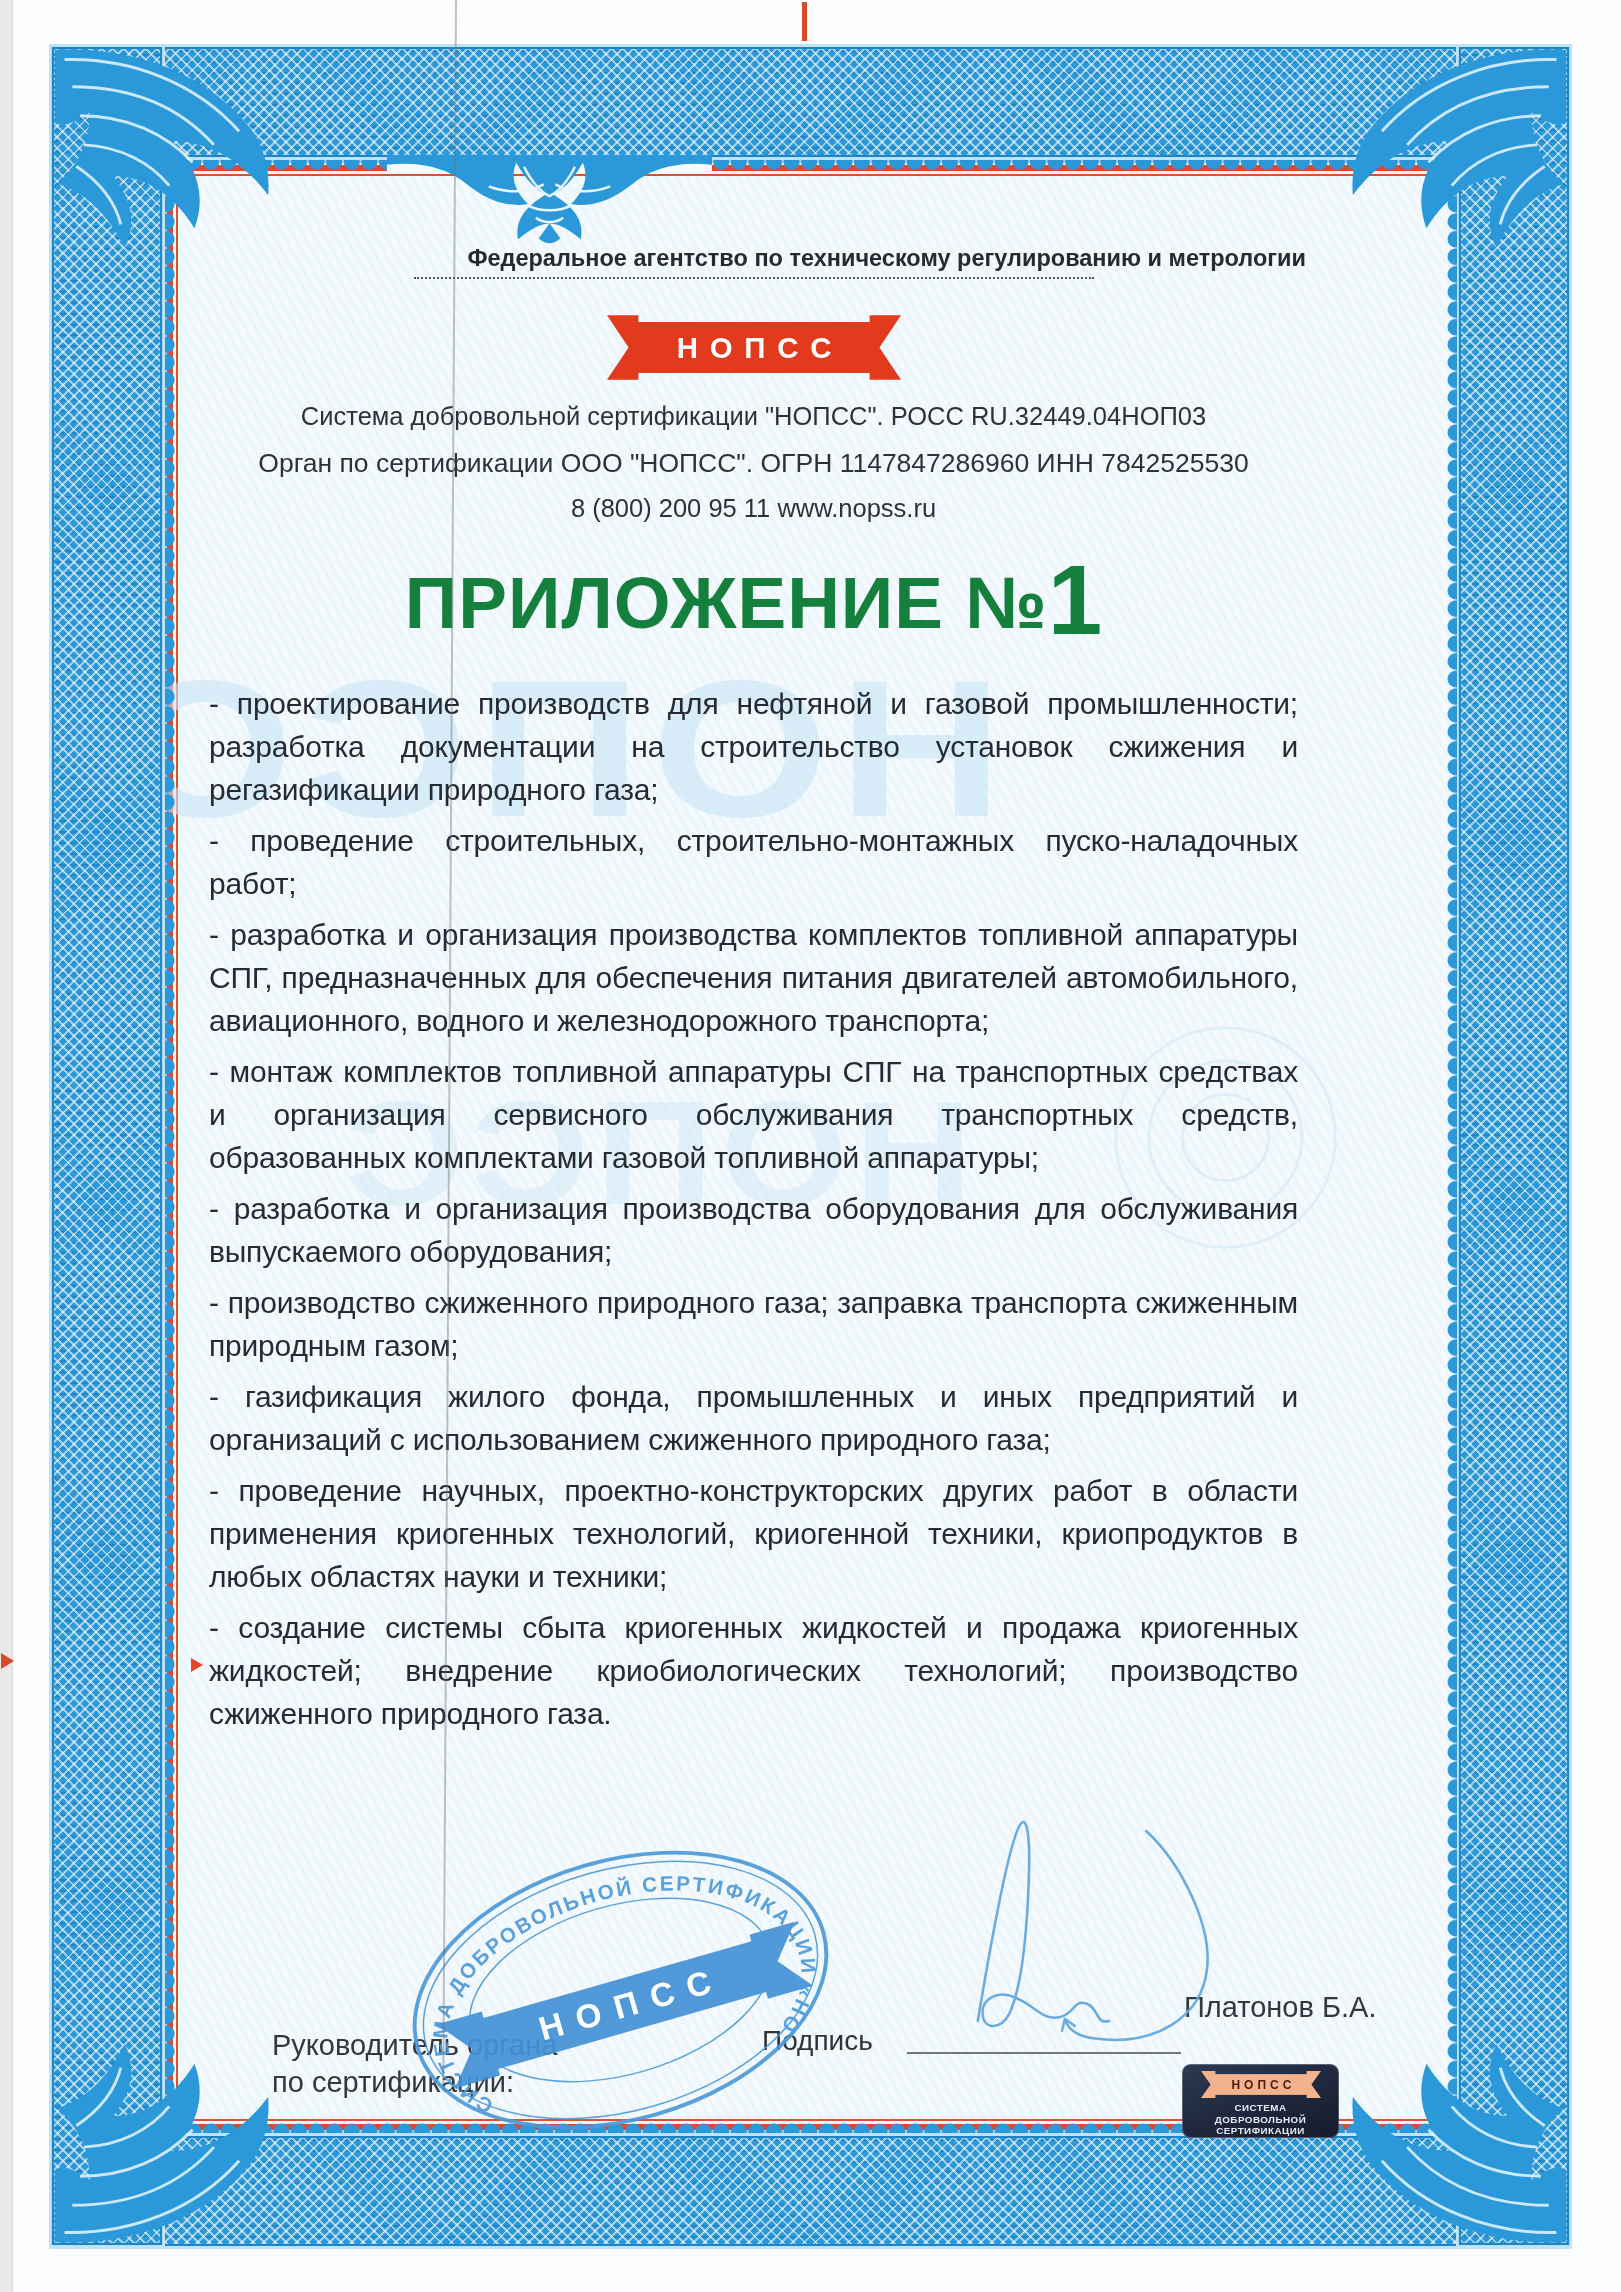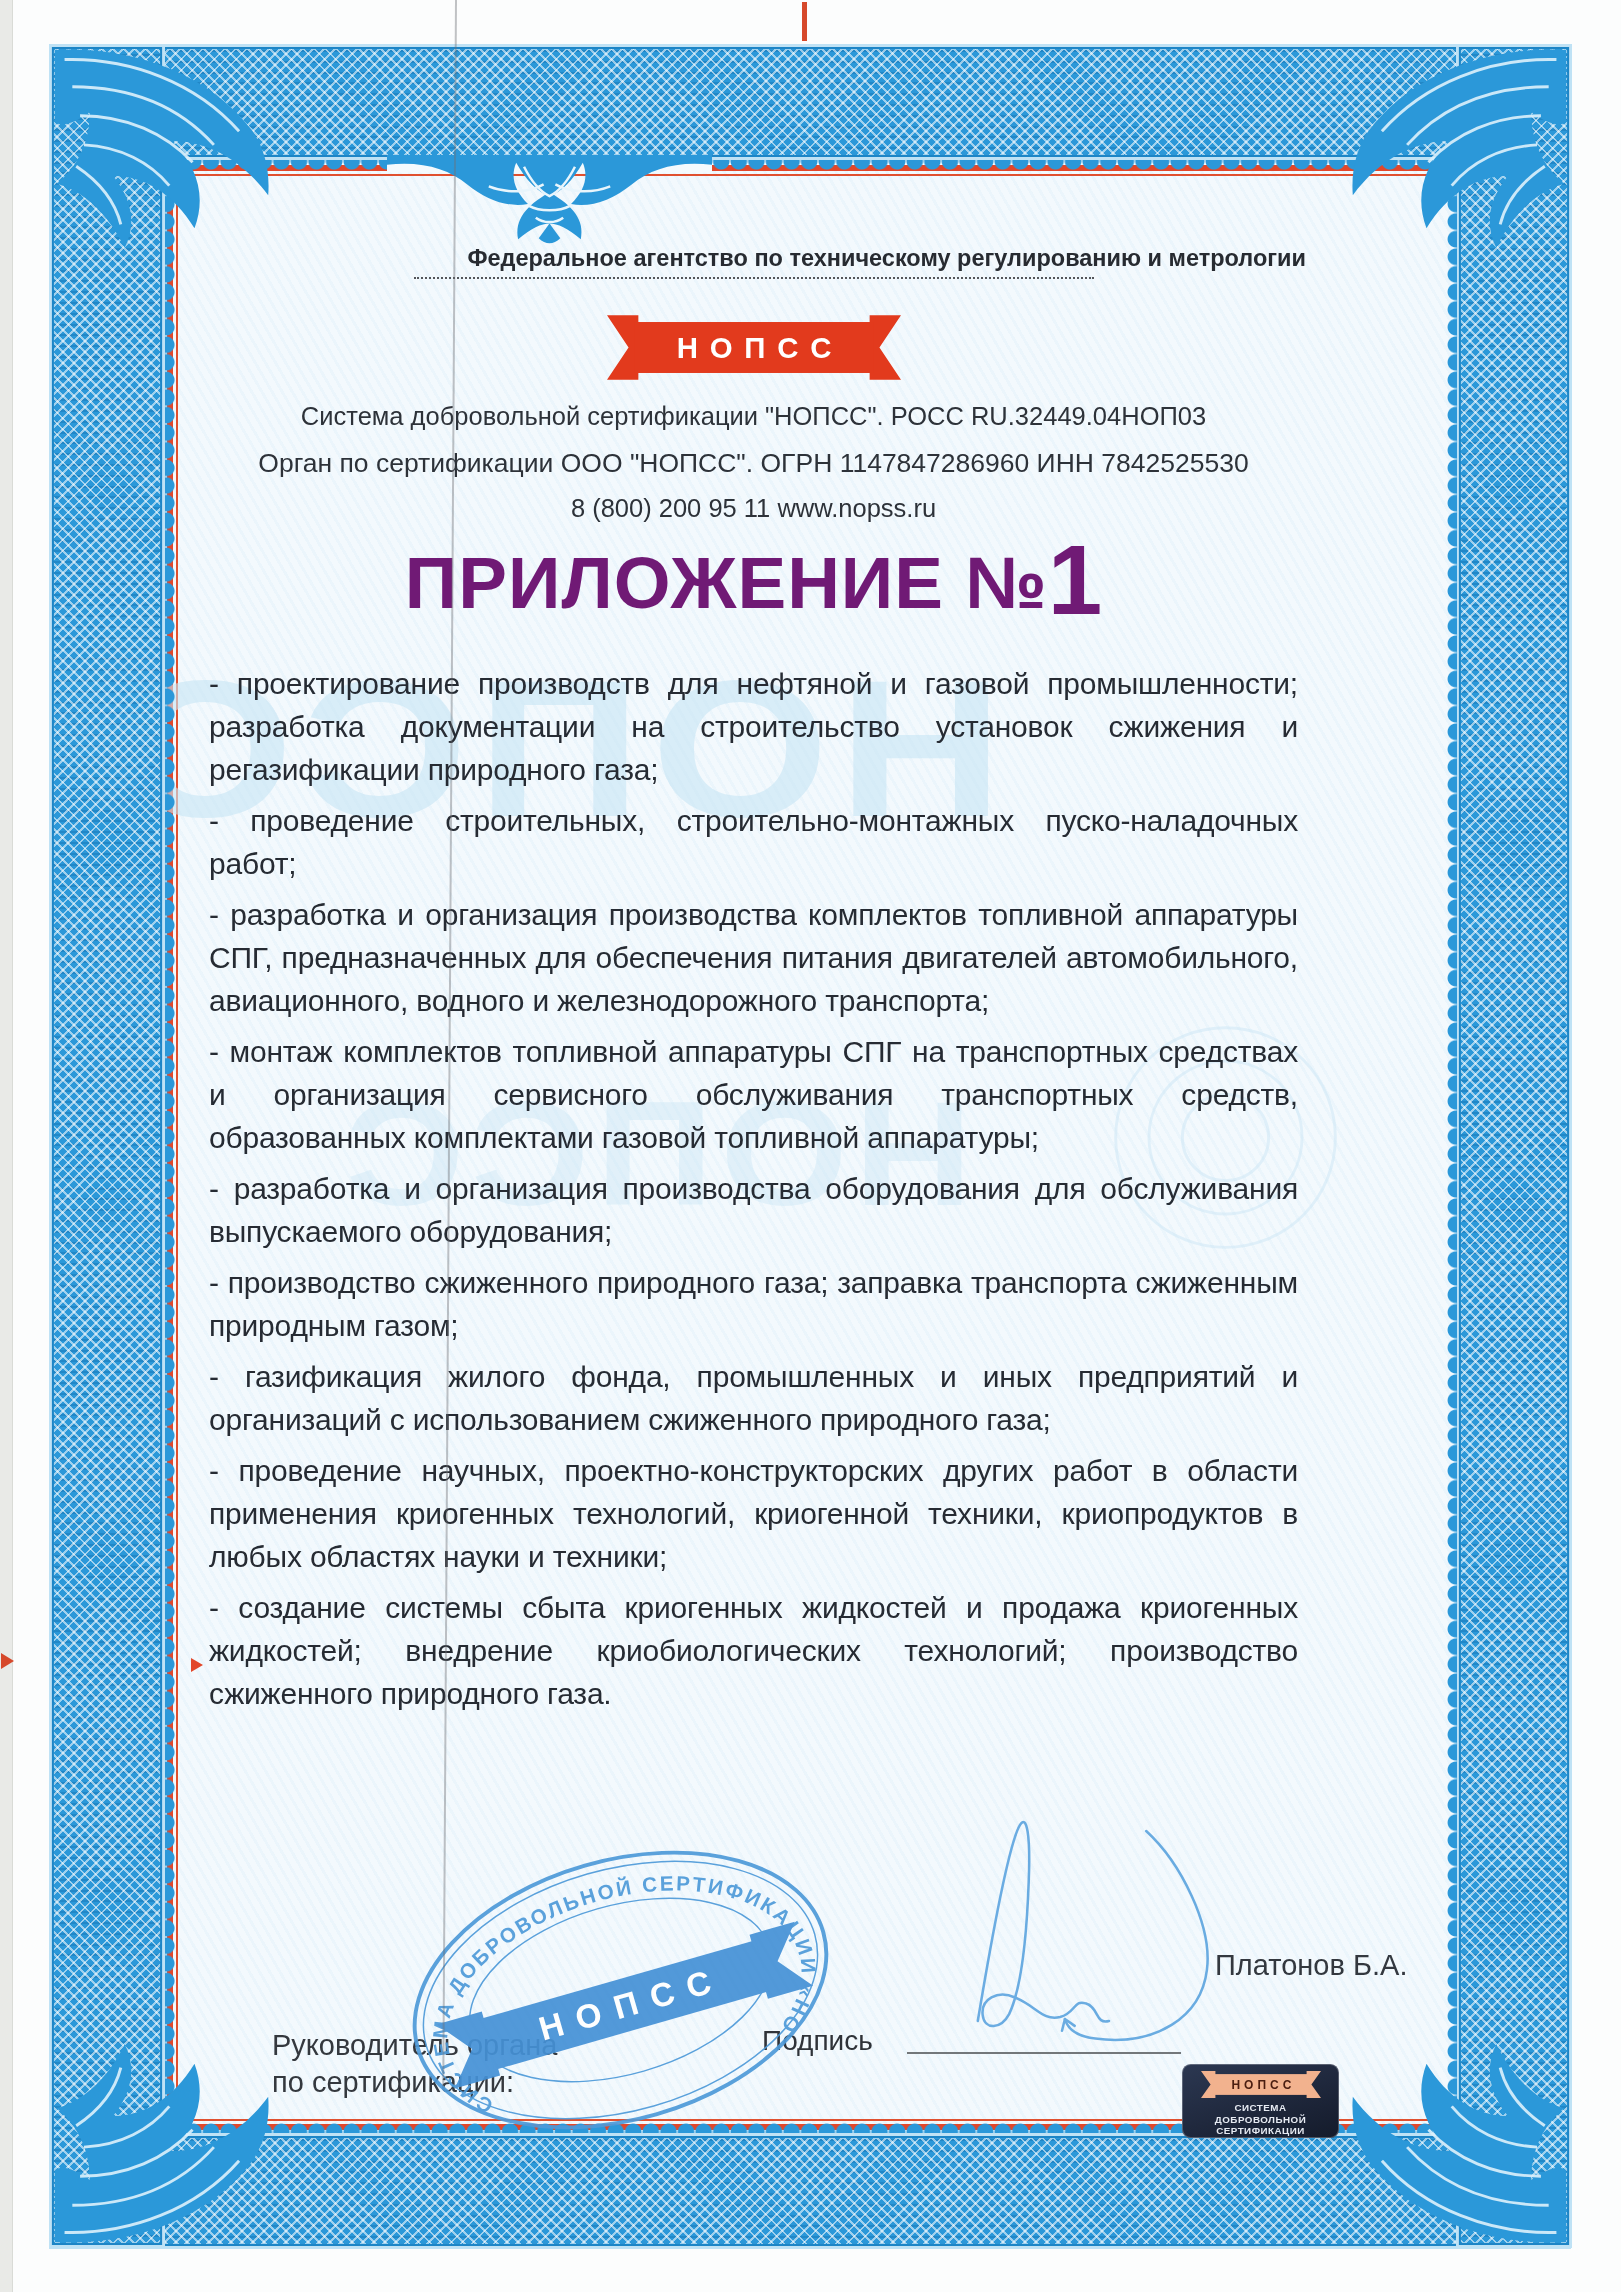--- a/index.html
+++ b/index.html
@@ -61,31 +61,31 @@
 
   
   .content{position:absolute;left:201px;top:165px;width:1105px;z-index:3;}
   .agency{margin-top:80px;text-align:right;font-size:23.5px;font-weight:bold;color:#272b31;}
   .agency-rule{width:680px;margin:4.9px auto 0;height:0;border-bottom:2px dotted #53565a;}
   .logo-svg{display:block;margin:35px auto 0;}
   .hline{text-align:center;color:#2d3239;}
   .sys{margin-top:21.6px;font-size:25.5px;}
   .org{margin-top:16.7px;font-size:26.5px;}
   .phone{margin-top:14.7px;font-size:25.5px;}
-  .title{margin-top:8px;text-align:center;color:#701a75;line-height:98px;}
+  .title{margin-top:28px;text-align:center;color:#15803d;line-height:98px;}
   .title-prefix{font-size:73px;font-weight:bold;letter-spacing:1px;}
   .title-number{font-size:98px;font-weight:bold;letter-spacing:0;vertical-align:-5.9px;}
   .body-text{margin-top:9.8px;width:1105px;}
   .body-text p{margin:8px;font-size:30px;line-height:43px;text-align:justify;letter-spacing:-0.2px;color:#262b33;}
 
   
   .head-label{position:absolute;left:272px;top:2027px;font-size:29px;line-height:37px;color:#34383e;z-index:4;}
   .sig-label{position:absolute;left:762px;top:2025px;font-size:28px;color:#2f3339;z-index:4;}
   .sig-line{position:absolute;left:907px;top:2052px;width:274px;height:0;border-bottom:2px solid #73777a;z-index:4;}
-  .signer-name{position:absolute;left:1184px;top:1949px;font-size:29px;color:#33383f;z-index:4;margin-left:31px;}
+  .signer-name{position:absolute;left:1184px;top:1991px;font-size:29px;color:#33383f;z-index:4;}
   .stamp{position:absolute;left:390px;top:1835px;width:461px;height:310px;z-index:6;transform:rotate(-16deg);opacity:.92;}
   .signature{position:absolute;left:921px;top:1784px;width:421px;height:284px;z-index:6;}
   .badge{position:absolute;left:1182px;top:2064px;width:157px;height:74px;z-index:7;border-radius:8.8px;
          background:linear-gradient(160deg,#2c3852 0%,#1b2336 70%,#141b2b 100%);
          box-shadow:0 0 0 1px rgba(255,255,255,.25) inset;display:flex;flex-direction:column;align-items:center;}
   .badge-lines{margin-top:2px;text-align:center;color:#e6eaf2;font-size:9.8px;font-weight:bold;line-height:11.8px;letter-spacing:0.5px;}
 </style>
 </head>
 <body>
 

